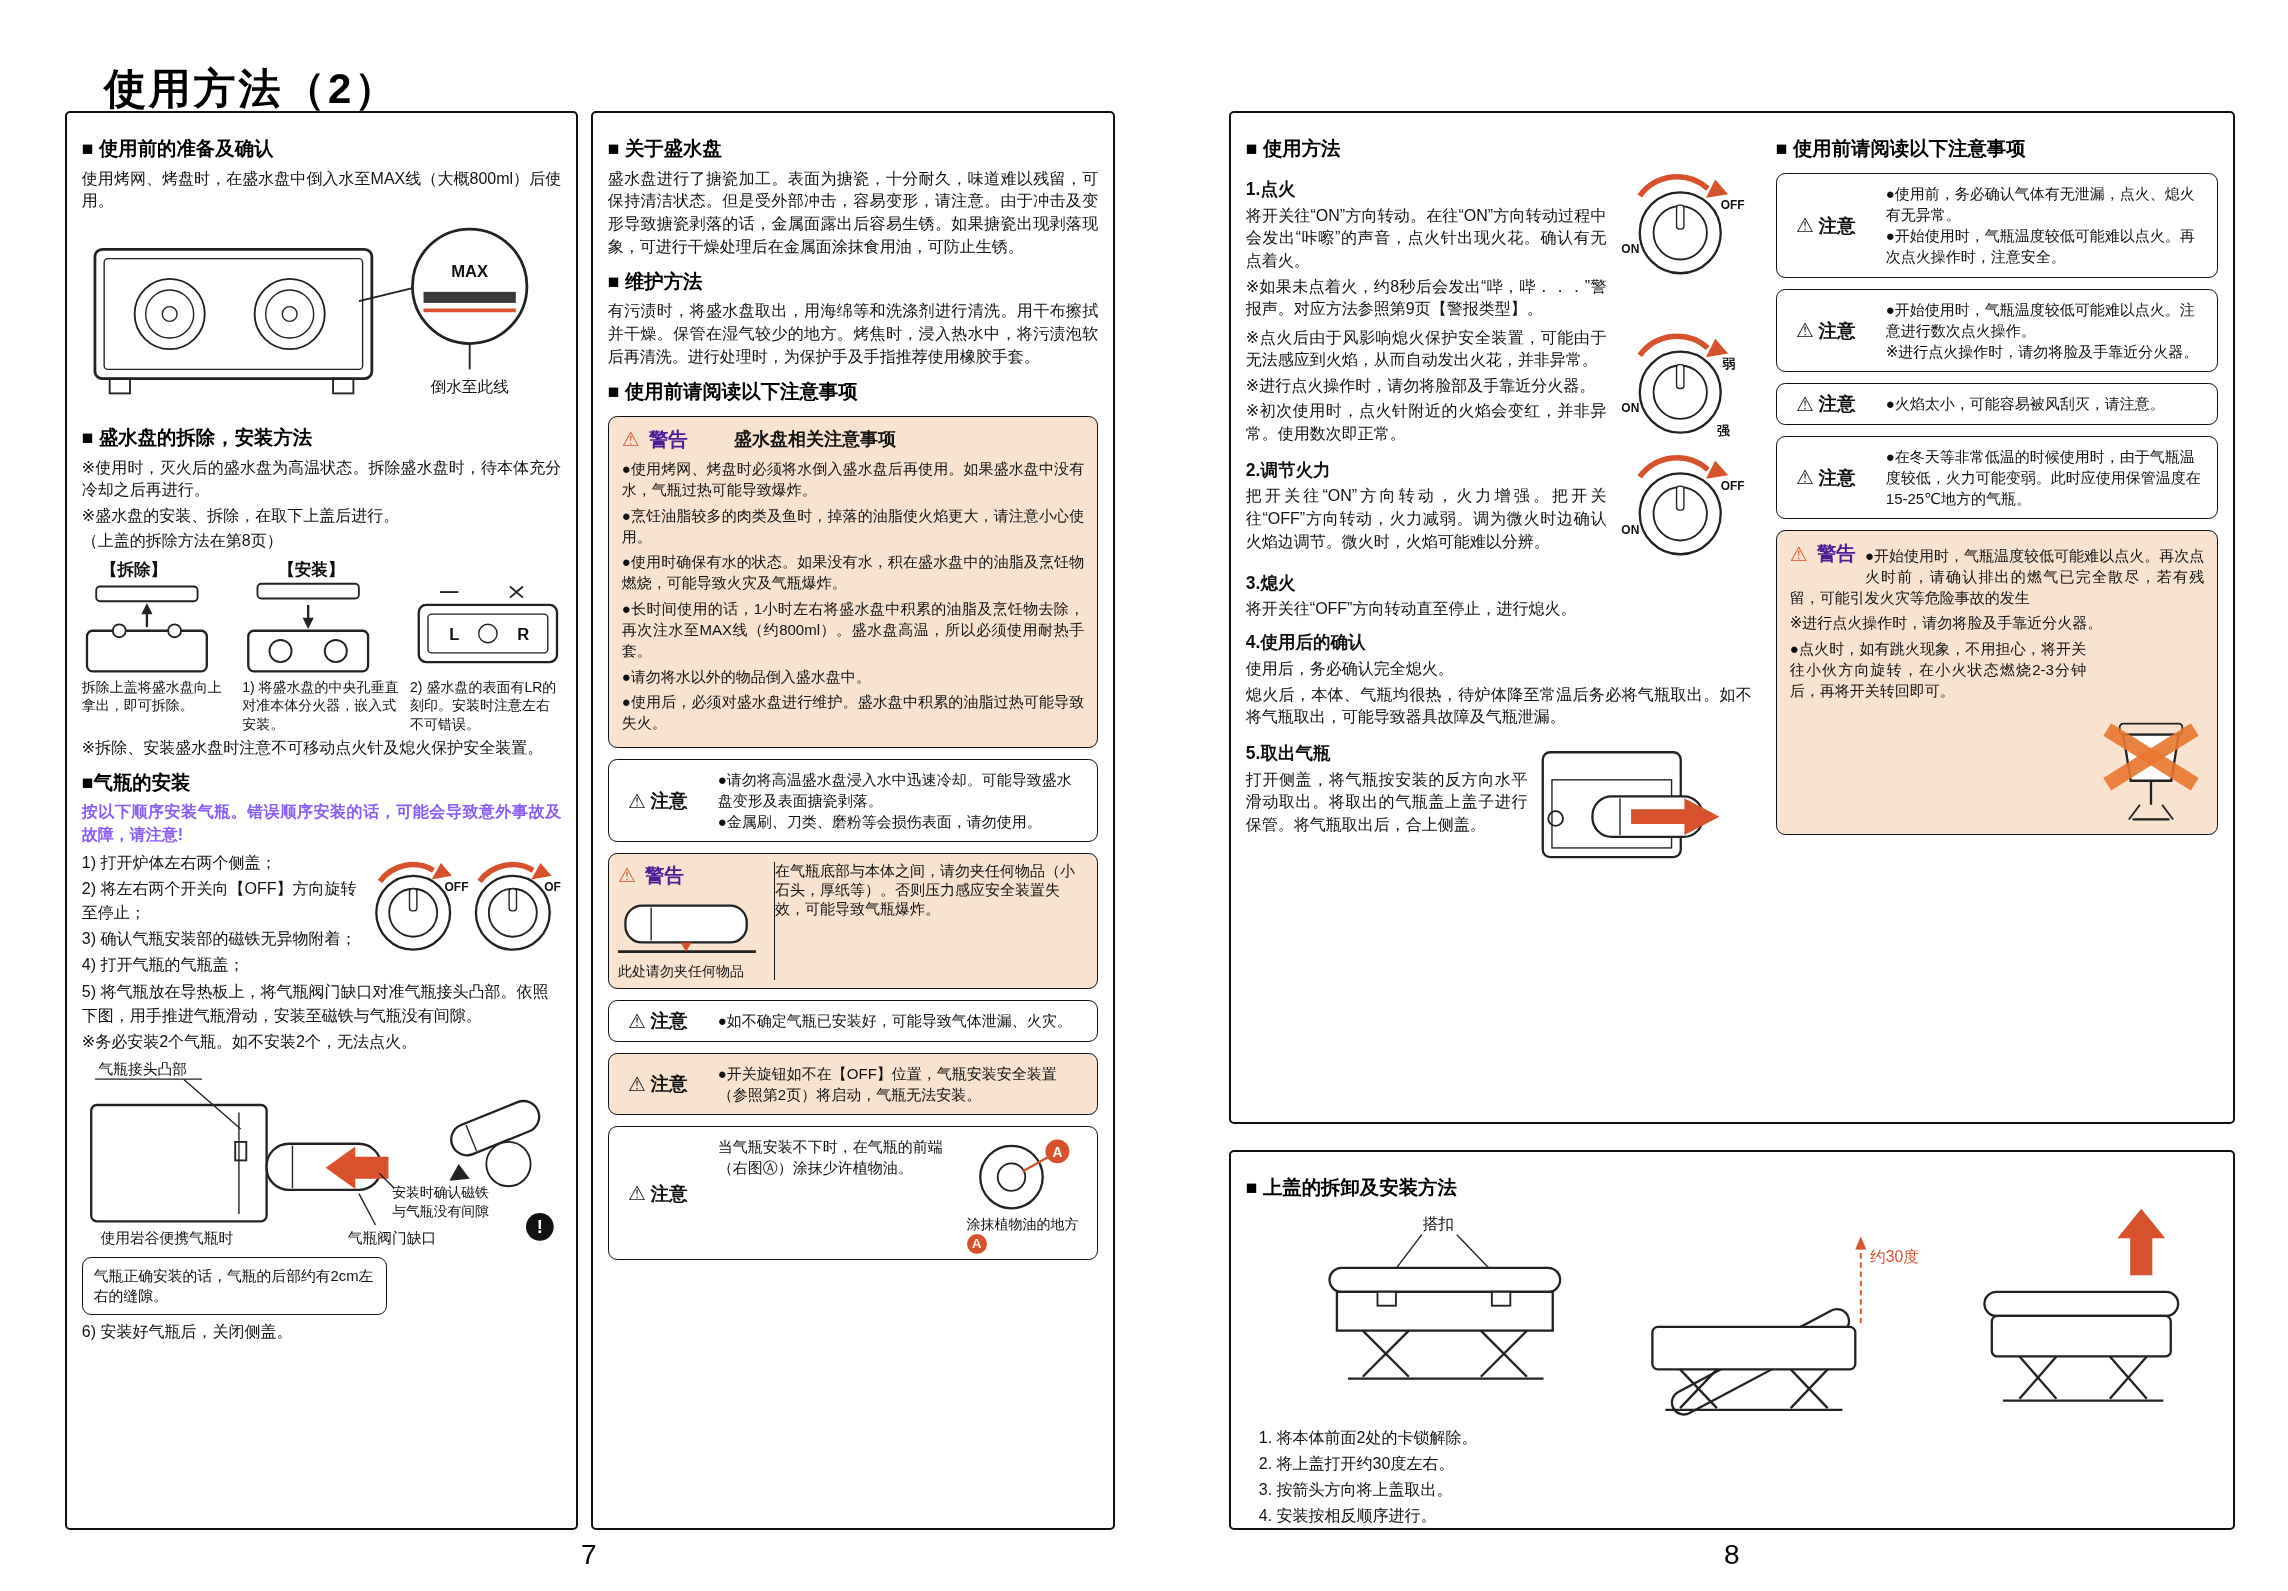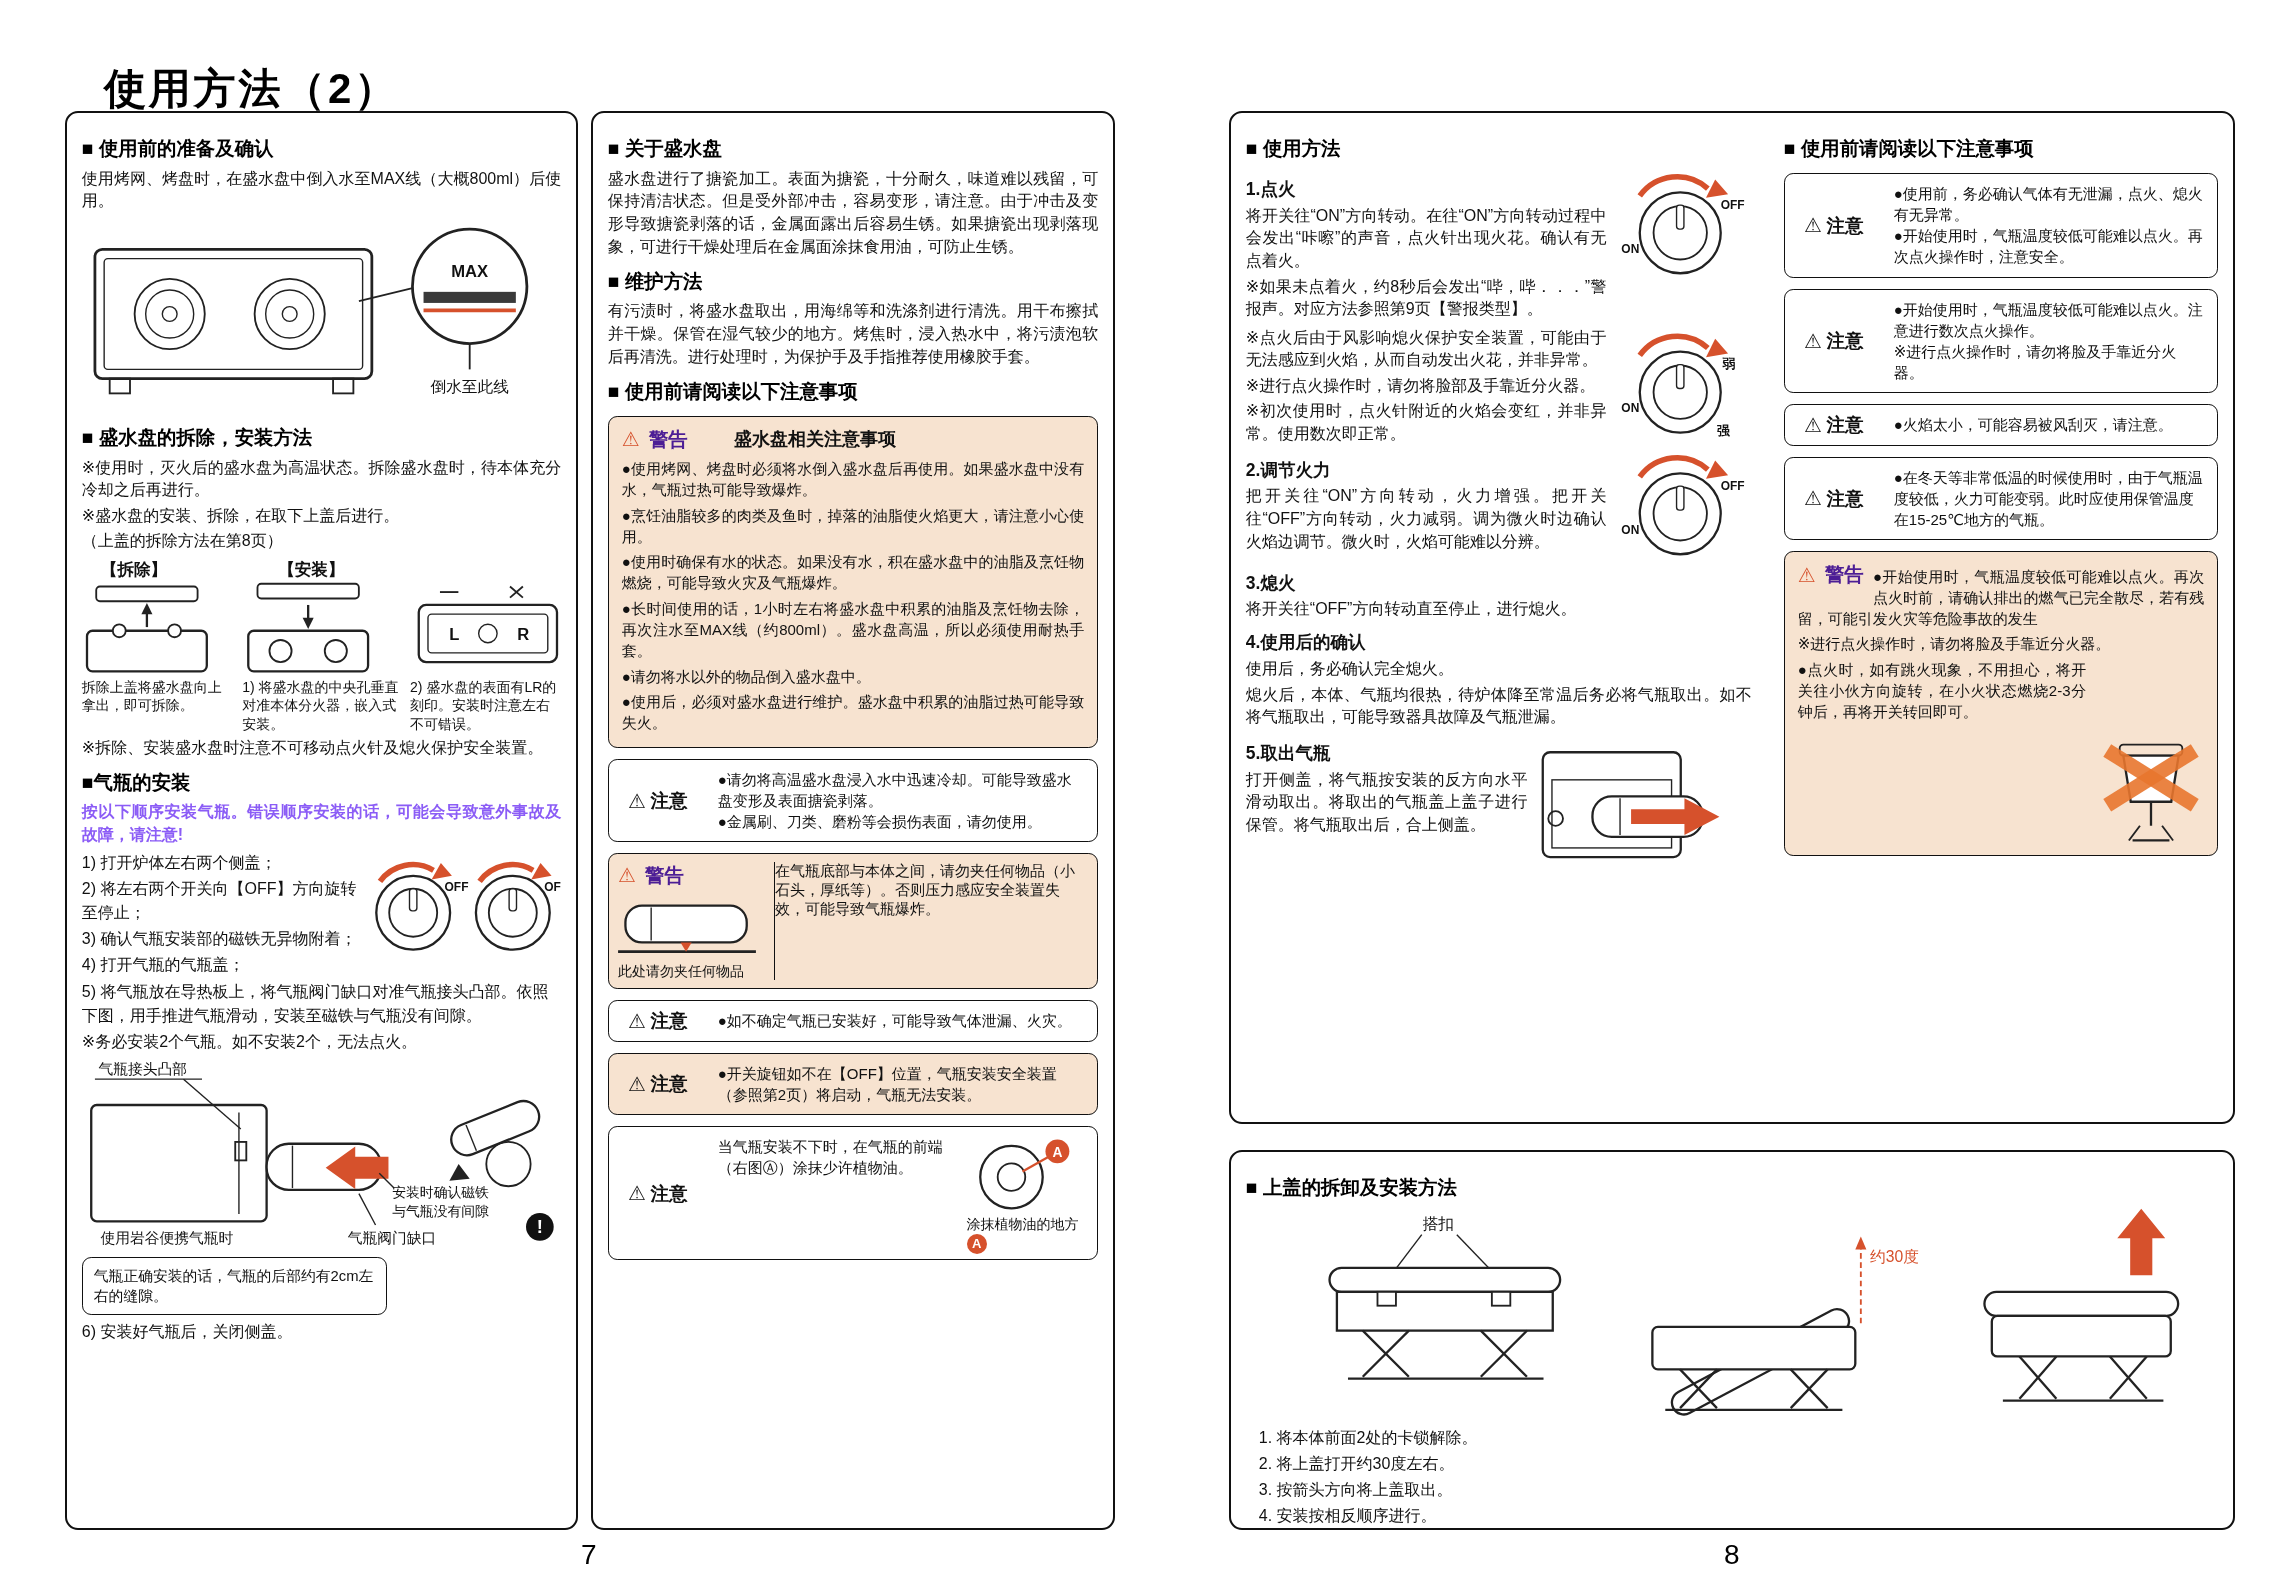--- a/index.html
+++ b/index.html
@@ -1,20 +1,20 @@
 <!DOCTYPE html>
 <html style="font-size:14.8px"><head>
 <meta charset="utf-8">
 <style>
 *{margin:0;padding:0;box-sizing:border-box}
 html,body{width:2289px;height:1591px}
 body{background:#fff;font-family:"Liberation Sans","DejaVu Sans",sans-serif;color:#111}
 .canvas{position:relative;width:2289px;height:1591px;background:#fff;overflow:hidden}
 .ptitle{position:absolute;font-size:42px;font-weight:bold;letter-spacing:2.8px;color:#000}
-.panel{position:absolute;border:2.8px solid #111;border-radius:13px;background:#fff;padding:13px 14.8px;overflow:hidden}
+.panel{position:absolute;border:2.8px solid #111;border-radius:5px;background:#fff;padding:13px 14.8px;overflow:hidden}
 .sech{font-size:19.4px;font-weight:bold;margin:9.2px 0 5.5px;color:#000}
 .bt{font-size:16px;line-height:1.42;margin:2.8px 0;text-align:justify}
 .small{font-size:14px;line-height:1.35}
 .red{color:#8b5cf6}
 .pagenum{position:absolute;font-size:28px;color:#000}
 .nbox{display:flex;border:1.8px solid #111;border-radius:9.2px;margin:11px 0;overflow:hidden;background:#fff}
 .nbox .lab{flex:0 0 98px;display:flex;align-items:center;justify-content:center;gap:4.6px;font-size:18.5px;font-weight:bold;padding:7.4px 1.8px}
 .nbox .txt{flex:1;padding:9.2px 11px;font-size:15px;line-height:1.4}
 .tan{background:#f7e3d0}
 .tri{font-size:20px;line-height:1;font-weight:bold}
@@ -272,21 +272,21 @@
           <span class="amark">A</span>
         </div>
       </div>
     </div>
   </div>
 
   <div class="pagenum" style="left:581px;top:1539px">7</div>
 
 
   <div class="panel" style="left:1229px;top:111px;width:1006px;height:1013px">
-    <div class="flexrow" style="gap:32px">
+    <div class="flexrow" style="gap:24px">
 
       <div style="flex:0 0 506px">
         <div class="sech">■ 使用方法</div>
 
         <div class="flexrow">
           <div style="flex:1;padding-right:7.4px">
             <div class="sub-title">1.点火</div>
             <div class="bt">将开关往“ON”方向转动。在往“ON”方向转动过程中会发出“咔嚓”的声音，点火针出现火花。确认有无点着火。</div>
             <div class="bt">※如果未点着火，约8秒后会发出“哔，哔．．．”警报声。对应方法参照第9页【警报类型】。</div>
           </div>

